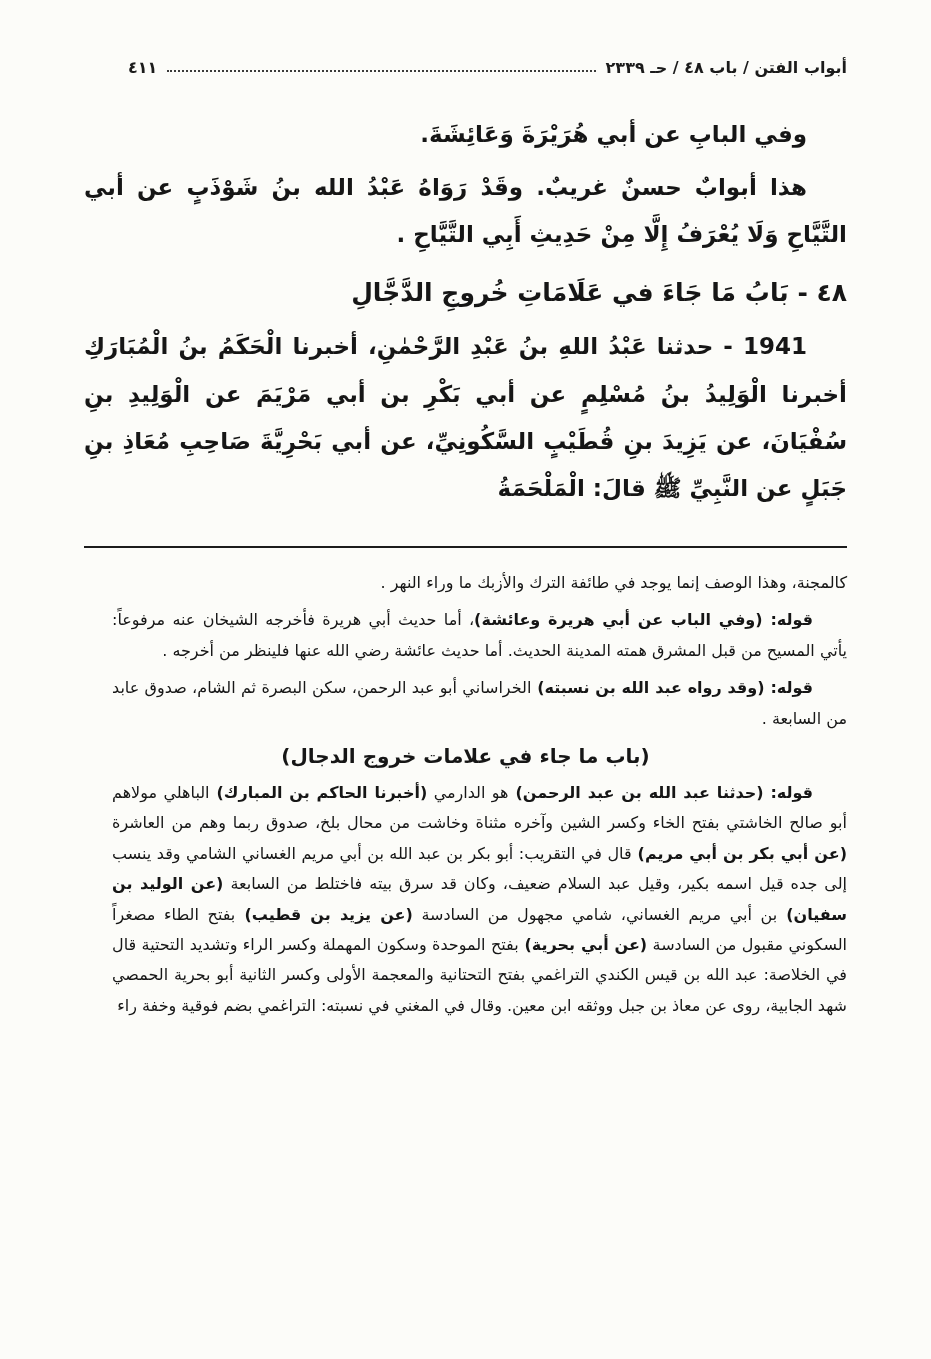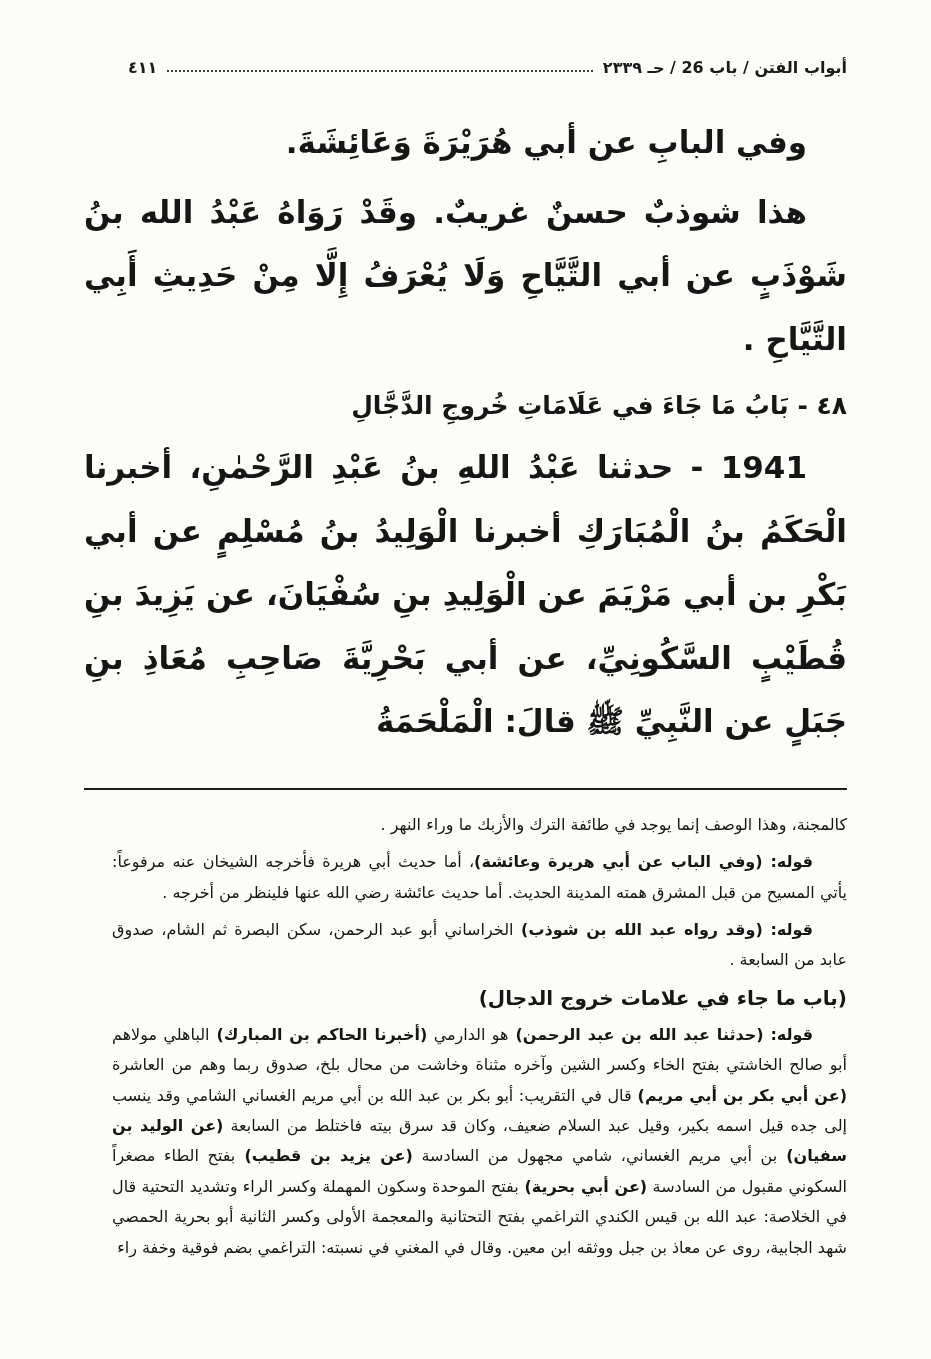--- a/index.html
+++ b/index.html
@@ -30,21 +30,21 @@
     flex: 1;
     border-bottom: 2.5px dotted #3a3a3a;
     margin: 0 10px 5px 10px;
     height: 0;
   }
   .head-page { white-space: nowrap; margin-left: 44px; }
 
   
   .matn { margin-top: 34px; }
   .matn p {
-    font-size: 31px;
+    font-size: 23px;
     font-weight: 700;
     line-height: 2.05;
     text-align: justify;
     text-justify: inter-word;
     margin-bottom: 6px;
     letter-spacing: 0.2px;
   }
   .indent { text-indent: 40px; }
   .chapter {
     font-size: 25px;
@@ -65,53 +65,54 @@
   .commentary p {
     font-size: 16px;
     line-height: 1.9;
     text-align: justify;
     text-justify: inter-word;
     margin-bottom: 7px;
   }
   .commentary .indent { text-indent: 34px; margin-left: 28px; }
   .b { font-weight: 700; }
   .subheading {
+    text-align: center;
     font-size: 20px;
     font-weight: 700;
     margin: 10px 0 10px 0;
   }
 </style>
 </head>
 <body>
 
 <div class="page">
 
   <header class="running-head">
-    <span class="head-title">أبواب الفتن / باب 26 / حـ ٢٣٣٩</span>
+    <span class="head-title">أبواب الفتن / باب ٤٨ / حـ ٢٣٣٩</span>
     <span class="head-dots"></span>
     <span class="head-page">٤١١</span>
   </header>
 
   <section class="matn">
     <p class="indent">وفي البابِ عن أبي هُرَيْرَةَ وَعَائِشَةَ.</p>
-    <p class="indent">هذا شوذبٌ حسنٌ غريبٌ. وقَدْ رَوَاهُ عَبْدُ الله بنُ شَوْذَبٍ عن أبي التَّيَّاحِ وَلَا يُعْرَفُ إِلَّا مِنْ حَدِيثِ أَبِي التَّيَّاحِ .</p>
+    <p class="indent">هذا أبوابٌ حسنٌ غريبٌ. وقَدْ رَوَاهُ عَبْدُ الله بنُ شَوْذَبٍ عن أبي التَّيَّاحِ وَلَا يُعْرَفُ إِلَّا مِنْ حَدِيثِ أَبِي التَّيَّاحِ .</p>
     <h2 class="chapter">٤٨ - بَابُ مَا جَاءَ في عَلَامَاتِ خُروجِ الدَّجَّالِ</h2>
     <p class="indent">1941 - حدثنا عَبْدُ اللهِ بنُ عَبْدِ الرَّحْمٰنِ، أخبرنا الْحَكَمُ بنُ الْمُبَارَكِ أخبرنا الْوَلِيدُ بنُ مُسْلِمٍ عن أبي بَكْرِ بن أبي مَرْيَمَ عن الْوَلِيدِ بنِ سُفْيَانَ، عن يَزِيدَ بنِ قُطَيْبٍ السَّكُونِيِّ، عن أبي بَحْرِيَّةَ صَاحِبِ مُعَاذِ بنِ جَبَلٍ عن النَّبِيِّ ﷺ قالَ: الْمَلْحَمَةُ</p>
   </section>
 
   <hr class="divider">
 
   <section class="commentary">
 
     <p>كالمجنة، وهذا الوصف إنما يوجد في طائفة الترك والأزبك ما وراء النهر .</p>
 
     <p class="indent"><span class="b">قوله: (وفي الباب عن أبي هريرة وعائشة)</span><span>، أما حديث أبي هريرة فأخرجه الشيخان عنه مرفوعاً: يأتي المسيح من قبل المشرق همته المدينة الحديث. أما حديث عائشة رضي الله عنها فلينظر من أخرجه .</span></p>
 
 
-    <p class="indent"><span class="b">قوله: (وقد رواه عبد الله بن شوذب) </span><span>الخراساني أبو عبد الرحمن، سكن البصرة ثم الشام، صدوق عابد من السابعة .</span></p>
+    <p class="indent"><span class="b">قوله: (وقد رواه عبد الله بن نسبته) </span><span>الخراساني أبو عبد الرحمن، سكن البصرة ثم الشام، صدوق عابد من السابعة .</span></p>
 
     <h3 class="subheading">(باب ما جاء في علامات خروج الدجال)</h3>
 
     <p class="indent"><span class="b">قوله: (حدثنا عبد الله بن عبد الرحمن) </span><span>هو الدارمي </span><span class="b">(أخبرنا الحاكم بن المبارك) </span><span>الباهلي مولاهم أبو صالح الخاشتي بفتح الخاء وكسر الشين وآخره مثناة وخاشت من محال بلخ، صدوق ربما وهم من العاشرة </span><span class="b">(عن أبي بكر بن أبي مريم) </span><span>قال في التقريب: أبو بكر بن عبد الله بن أبي مريم الغساني الشامي وقد ينسب إلى جده قيل اسمه بكير، وقيل عبد السلام ضعيف، وكان قد سرق بيته فاختلط من السابعة </span><span class="b">(عن الوليد بن سفيان) </span><span>بن أبي مريم الغساني، شامي مجهول من السادسة </span><span class="b">(عن يزيد بن قطيب) </span><span>بفتح الطاء مصغراً السكوني مقبول من السادسة </span><span class="b">(عن أبي بحرية) </span><span>بفتح الموحدة وسكون المهملة وكسر الراء وتشديد التحتية قال في الخلاصة: عبد الله بن قيس الكندي التراغمي بفتح التحتانية والمعجمة الأولى وكسر الثانية أبو بحرية الحمصي شهد الجابية، روى عن معاذ بن جبل ووثقه ابن معين. وقال في المغني في نسبته: التراغمي بضم فوقية وخفة راء</span></p>
 
   </section>
 
 </div>
 
 </body></html>

